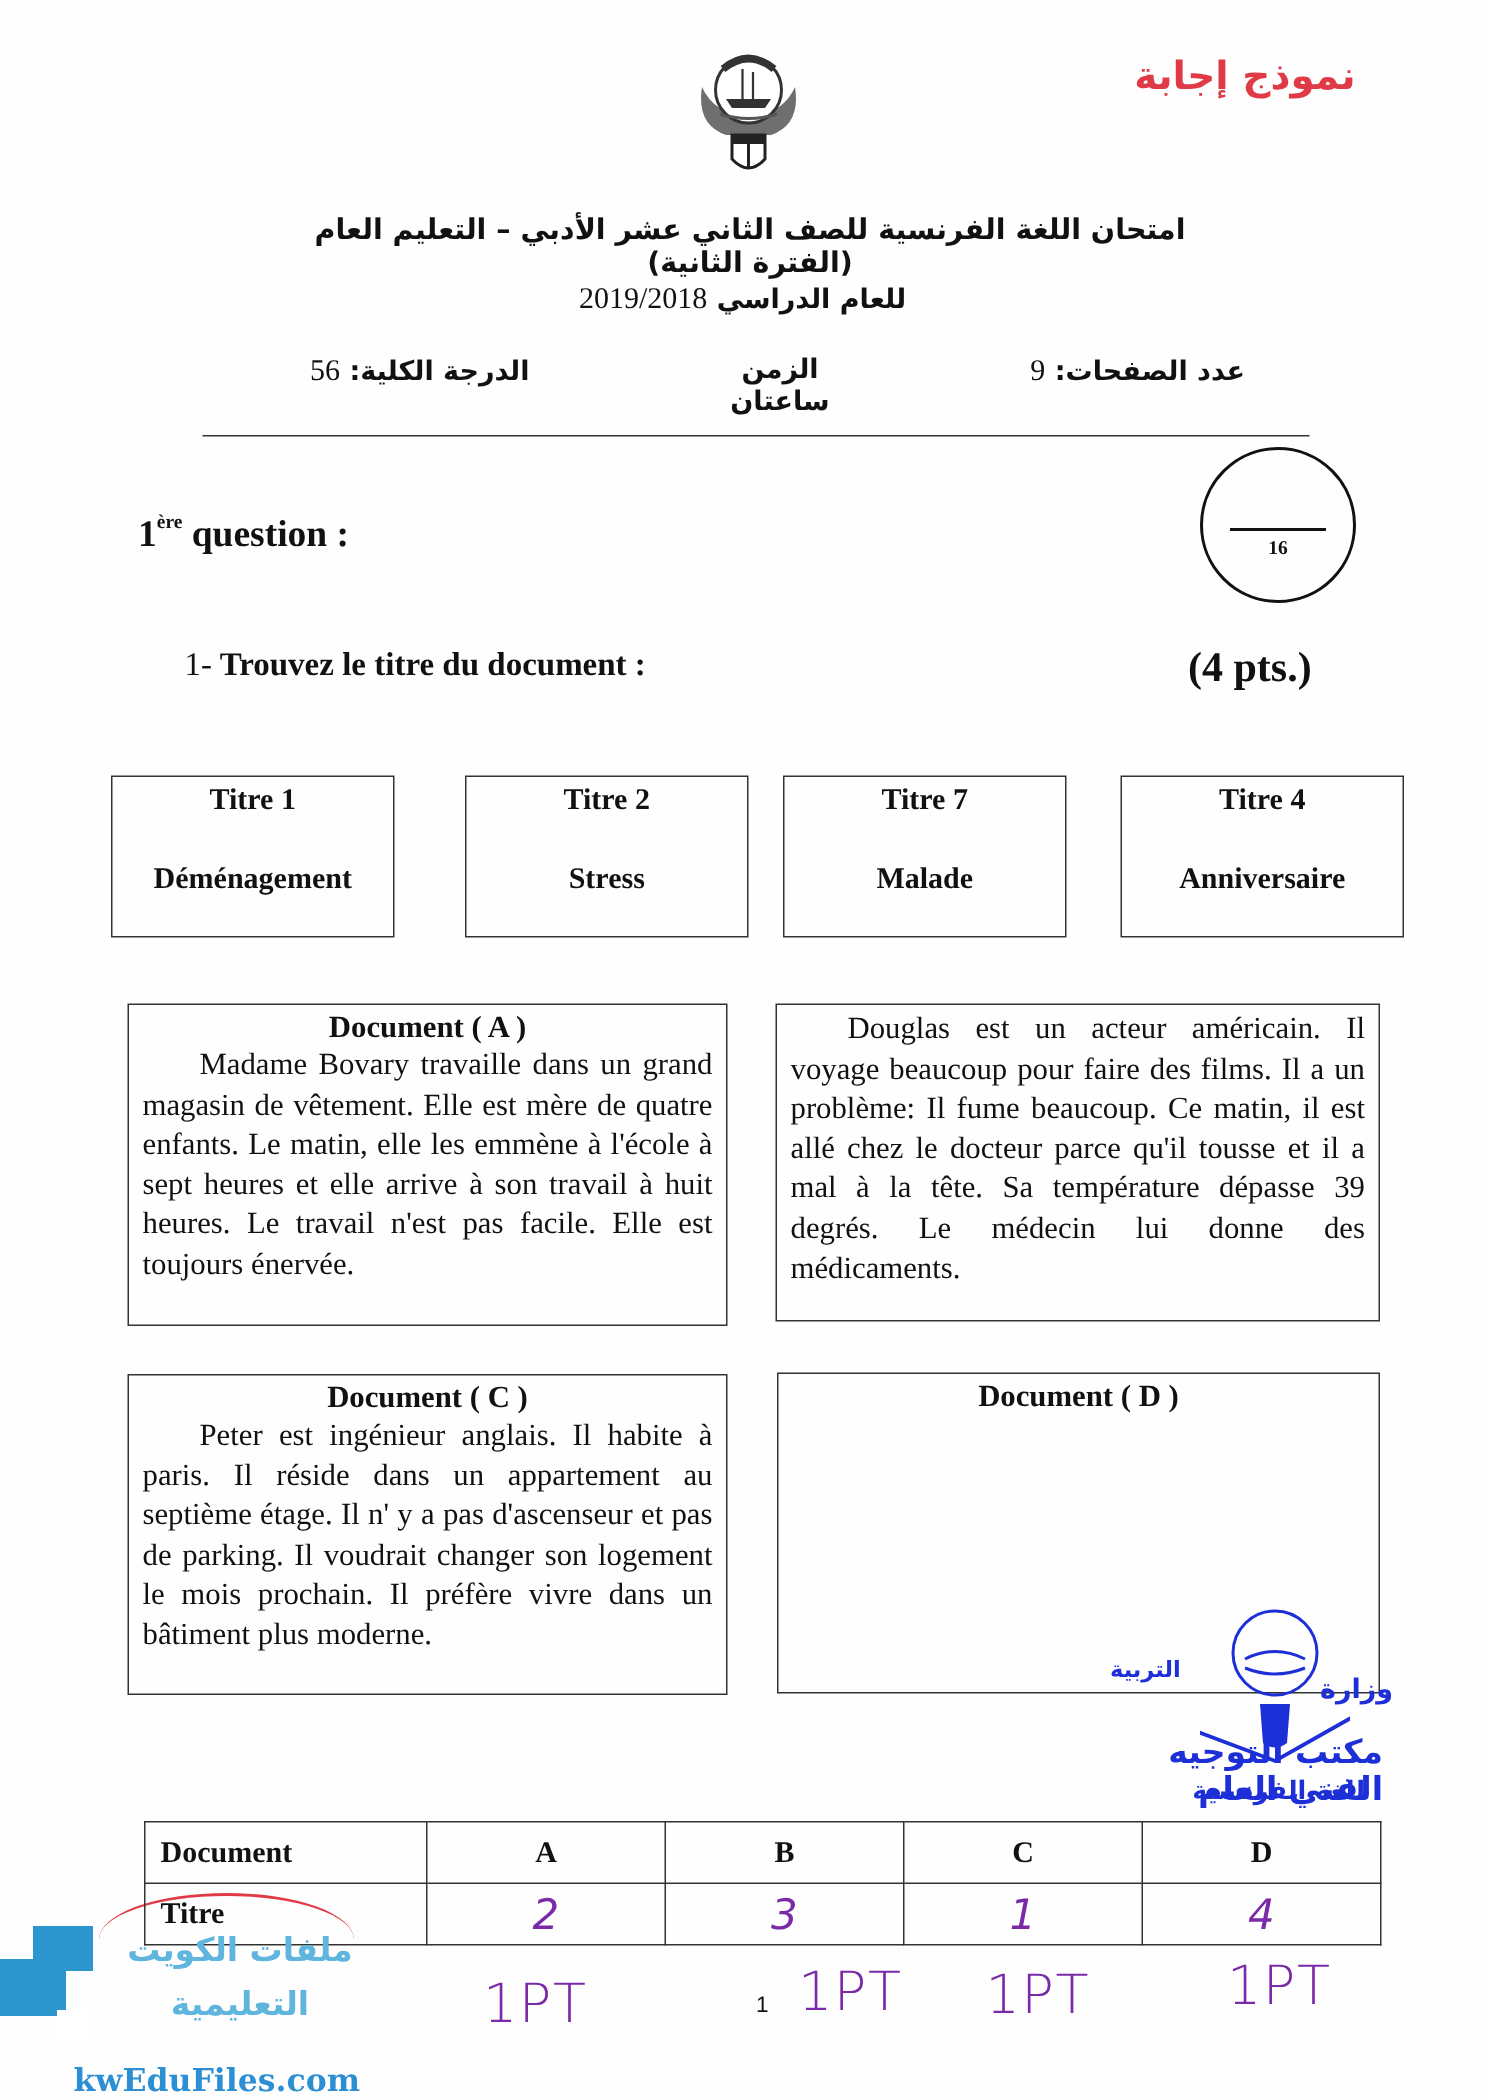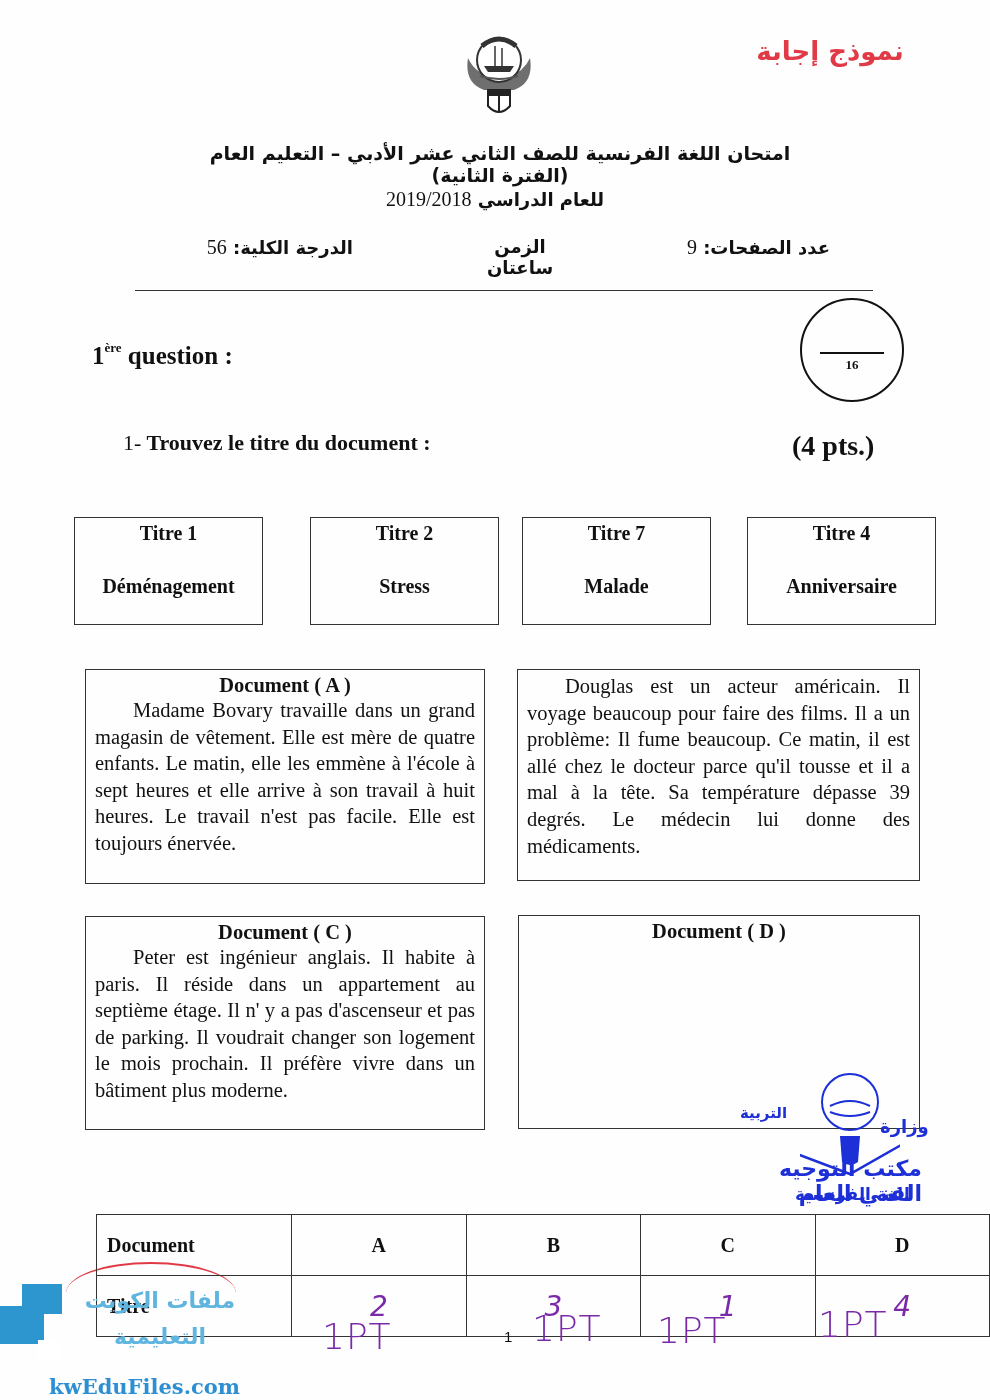--- a/index.html
+++ b/index.html
@@ -65,21 +65,21 @@
 
   
   .stamp { left: 730px; top: 1070px; width: 200px; height: 150px; color: #1d2fd6; }
   .stamp-text { font-family: "DejaVu Sans", sans-serif; font-weight: bold; color: #1d2fd6; direction: rtl; }
 
   
   table.answers {
     position: absolute; left: 96px; top: 1214px; border-collapse: collapse;
     font-family: "Liberation Serif", serif; font-weight: bold; font-size: 20px;
   }
-  table.answers td { border: 1.3px solid #333; height: 40px; text-align: center; padding: 10px; }
+  table.answers td { border: 1.3px solid #333; height: 40px; text-align: center; padding: 0; }
   table.answers td.lbl { text-align: left; padding-left: 10px; width: 177px; }
   table.answers td.col { width: 158px; }
   .hand { color: #7a2aa8; font-family: "DejaVu Sans", sans-serif; font-weight: normal; font-style: italic; font-size: 28px; }
 
   .pt-mark { color: #7a2aa8; font-family: "DejaVu Sans", sans-serif; font-size: 36px; font-weight: 300; letter-spacing: 1px; }
   .page-num { left: 504px; top: 1328px; font-size: 15px; font-family: "Liberation Sans", sans-serif; }
 
   
   .red-arc { left: 66px; top: 1262px; width: 170px; height: 60px; border-top: 2px solid #e03a46; border-radius: 50% 50% 0 0; }
 

